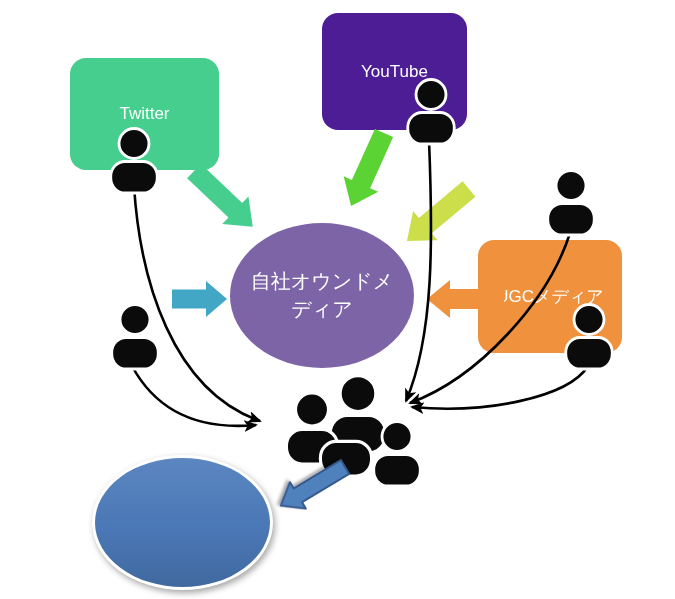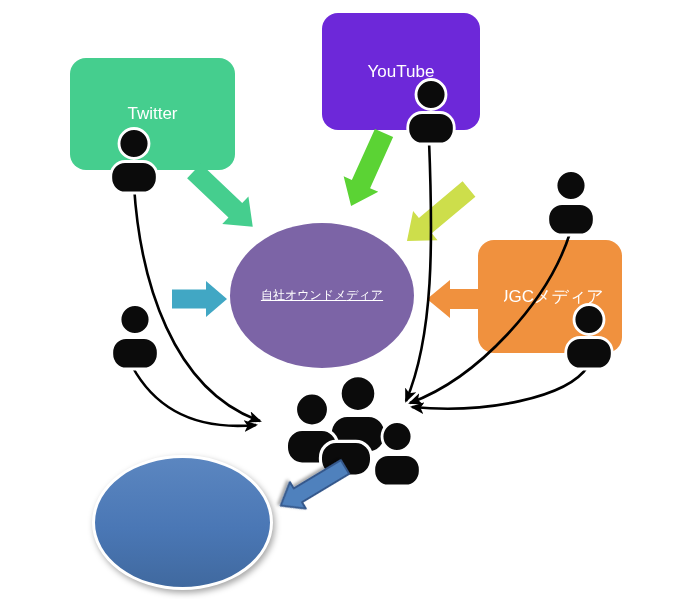--- a/index.html
+++ b/index.html
@@ -3,26 +3,26 @@
 <meta charset="utf-8">
 <style>
   html,body{margin:0;padding:0;background:#fff;}
   .canvas{
     position:relative;width:675px;height:599px;background:#ffffff;overflow:hidden;
     font-family:"Liberation Sans","DejaVu Sans",sans-serif;
   }
   .node{position:absolute;display:flex;align-items:center;justify-content:center;
         color:#fff;text-align:center;}
   .box{border-radius:16px;font-size:17px;}
-  .box-twitter {left:70px;  top:58px;  width:165px;height:112px;background:#45ce8e;text-align:center;}
+  .box-twitter {left:70px;  top:58px;  width:149px;height:112px;background:#45ce8e;text-align:center;}
   .box-cgm     {left:465px; top:102px; width:147px;height:116px;background:#cdde4b;}
-  .box-youtube {left:322px; top:13px;  width:158px;height:117px;background:#6d28d9;text-align:center;}
+  .box-youtube {left:322px; top:13px;  width:145px;height:117px;background:#4c1d95;text-align:center;}
   .box-facebook{left:27px;  top:238px; width:145px;height:114px;background:#41a7c4;}
   .box-ugc     {left:478px; top:240px; width:144px;height:113px;background:#f0913e;}
-  .ellipse{border-radius:50%;flex-direction:row;font-size:12px;line-height:1.38;text-decoration:underline;}
+  .ellipse{border-radius:50%;flex-direction:column;font-size:20px;line-height:1.38;}
   .ellipse-owned{left:230px;top:223px;width:184px;height:145px;background:#7c64a6;}
   .ellipse-service{
     left:92px;top:455px;width:181px;height:135px;background:#4a77b5;
     border:3px solid #ffffff;box-sizing:border-box;
     box-shadow:2px 3px 6px rgba(0,0,0,.35);
     background-image:linear-gradient(#5b86c0 0%, #4a77b5 55%, #40699f 100%);
   }
   .overlay{position:absolute;left:0;top:0;width:675px;height:599px;}
   .person circle,.person rect{fill:#0b0b0b;stroke:#ffffff;stroke-width:1.9;}
   .connector{fill:none;stroke:#000000;stroke-width:2.6;}

